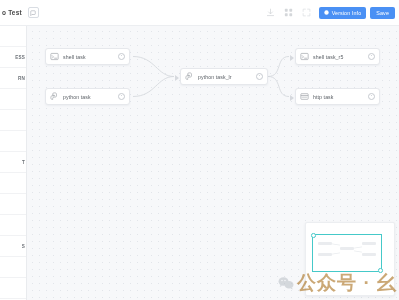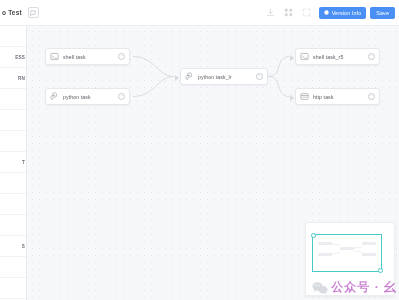--- a/index.html
+++ b/index.html
@@ -112,21 +112,21 @@
   }
   .mm-node{position:absolute;height:3px;background:#e3e6ea;border-radius:1px;}
   .mm-line{position:absolute;height:0.7px;background:#e3e6ea;}
 
   
   .watermark{
     position:absolute;right:2px;bottom:4px;display:flex;align-items:center;
     z-index:19;pointer-events:none;opacity:.55;
   }
   .wm-text{
-    font-size:12px;color:#a21caf;font-weight:600;letter-spacing:1px;
+    font-size:19px;color:#a16207;font-weight:600;letter-spacing:1px;
     white-space:nowrap;
   }
   .wm-logo{width:16px;height:14px;margin-right:3px;}
 </style>
 </head>
 <body>
 
 <div id="app">
 
   <div class="topbar">

